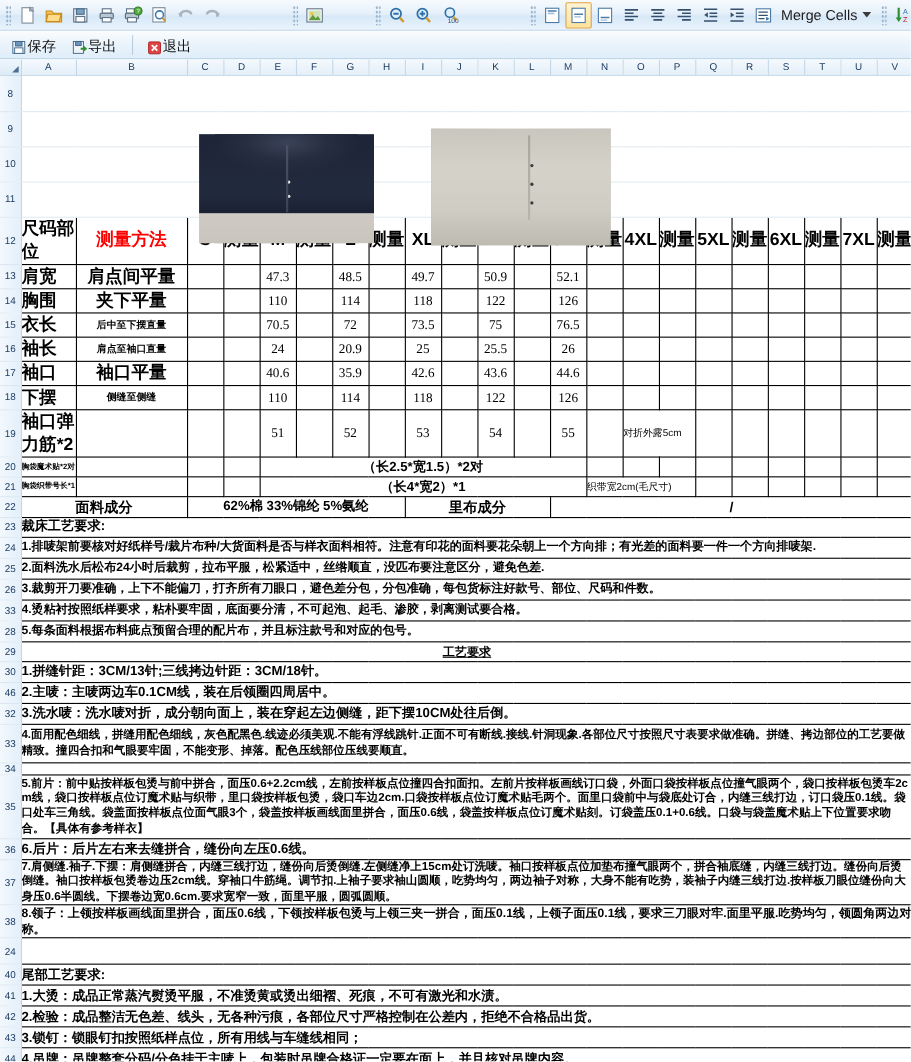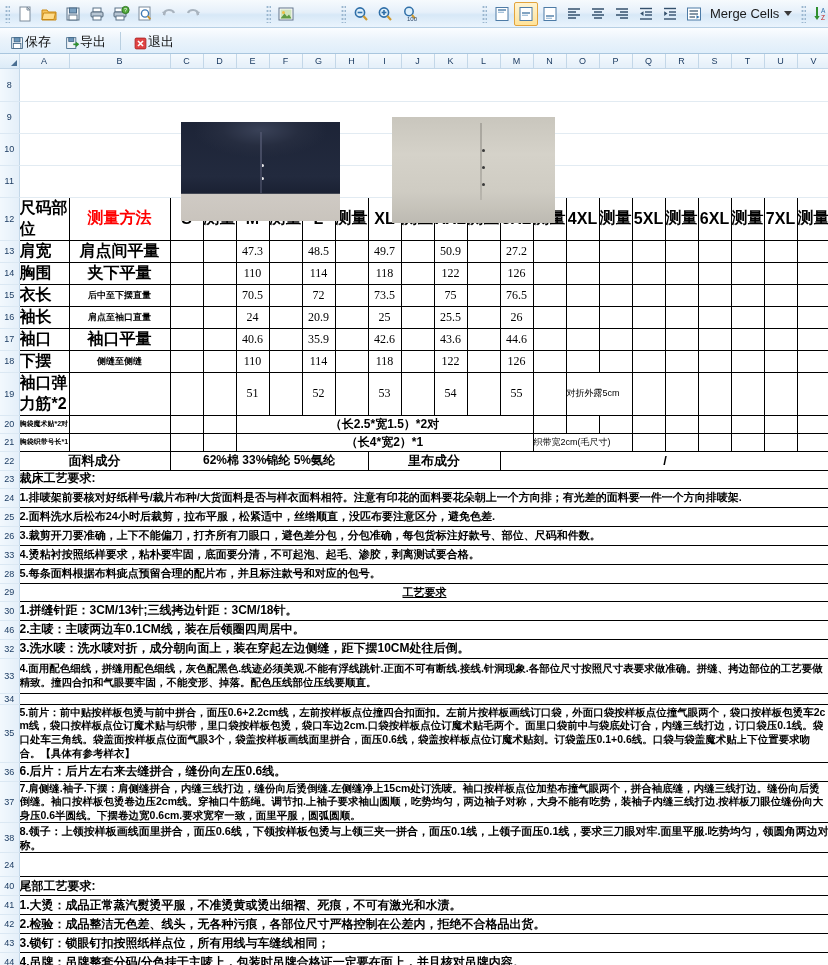--- a/index.html
+++ b/index.html
@@ -483,21 +483,21 @@
       <td class="bx"></td>
       <td class="bx"></td>
       <td class="bx num">47.3</td>
       <td class="bx"></td>
       <td class="bx num">48.5</td>
       <td class="bx"></td>
       <td class="bx num">49.7</td>
       <td class="bx"></td>
       <td class="bx num">50.9</td>
       <td class="bx"></td>
-      <td class="bx num">27.2</td>
+      <td class="bx num">52.1</td>
       <td class="bx"></td>
       <td class="bx"></td>
       <td class="bx"></td>
       <td class="bx"></td>
       <td class="bx"></td>
       <td class="bx"></td>
       <td class="bx"></td>
       <td class="bx"></td>
       <td class="bx"></td>
     </tr>

